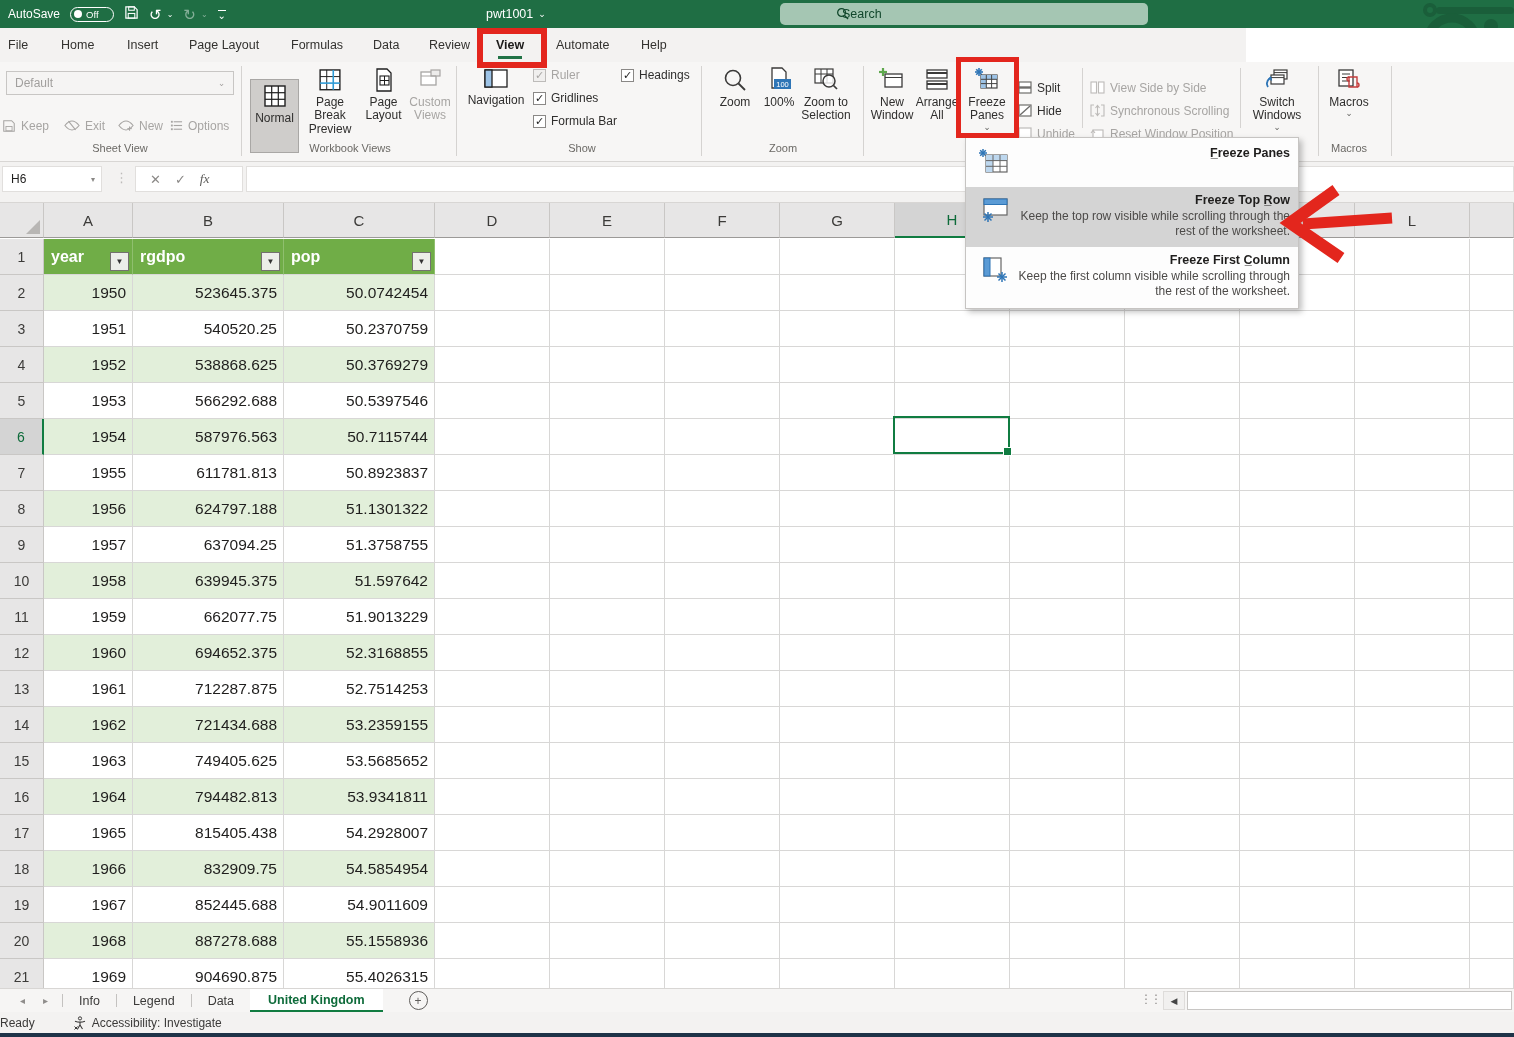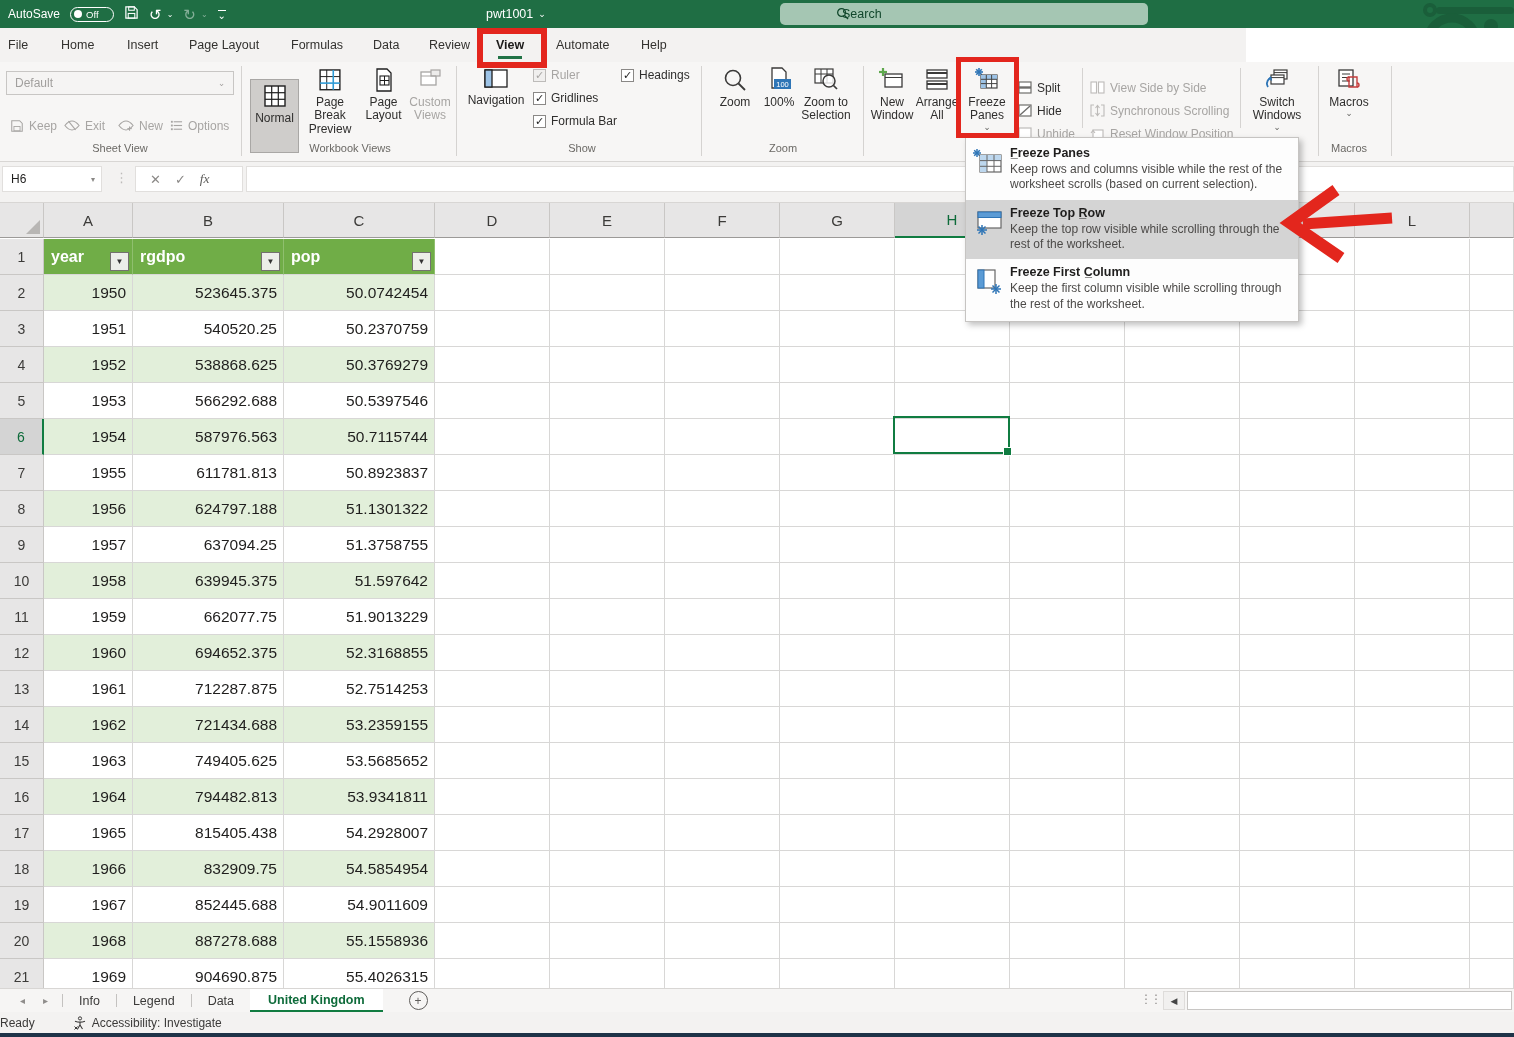--- a/index.html
+++ b/index.html
@@ -70,21 +70,21 @@
   .cell{display:flex;align-items:center;justify-content:flex-end;padding-right:6px;border-right:1px solid #D8D7D6;border-bottom:1px solid #D8D7D6;font-size:15.5px;color:#1F1E1D;background:#fff;}
   .cell.band{background:#E2EFDA;}
   .cell.blank{background:#fff;}
   .ghdr{background:#70AD47;color:#fff;font-weight:bold;font-size:16px;display:flex;align-items:center;padding-left:7px;position:relative;border-right:1px solid #8FBF6E;border-bottom:1px solid #D8D7D6;}
   .fbtn{position:absolute;right:3px;bottom:3px;width:17px;height:17px;background:#ECEEE9;border:1px solid #73716f;display:flex;align-items:center;justify-content:center;font-size:8px;color:#333;}
 
   .sel-cell{position:absolute;left:893px;top:416px;width:117px;height:38px;border:2px solid #107C41;box-sizing:border-box;z-index:20;pointer-events:none;}
   .sel-cell .handle{position:absolute;right:-4px;bottom:-4px;width:7px;height:7px;background:#107C41;border:1px solid #fff;}
 
   
-  .fmenu{position:absolute;left:965px;top:137px;width:334px;background:#FDFDFD;border:1px solid #C6C4C2;box-shadow:3px 3px 6px rgba(0,0,0,.25);z-index:50;padding:2px 0;box-sizing:border-box;}
+  .fmenu{position:absolute;left:965px;top:137px;width:334px;background:#FDFDFD;border:1px solid #C6C4C2;box-shadow:3px 3px 6px rgba(0,0,0,.25);z-index:50;padding:2px 0;box-sizing:border-box;text-align:right;}
   .fitem{display:flex;padding:6px 8px 7px 6px;cursor:default;}
   .fitem.hl{background:#D4D4D4;}
   .fic{width:38px;flex:0 0 38px;padding-top:2px;}
   .ftxt{flex:1;}
   .ftitle{font-size:12.5px;font-weight:bold;color:#1F1E1D;margin-bottom:2px;}
   .fdesc{font-size:12px;color:#4C4A48;line-height:1.28;}
 
   
   .redbox{position:absolute;border:6px solid #E3261D;box-sizing:border-box;z-index:60;pointer-events:none;}
   .redbox.view{left:477px;top:28px;width:70px;height:40px;}
@@ -169,21 +169,21 @@
     <div class="rtab" style="left:556px">Automate</div>
     <div class="rtab" style="left:641px">Help</div>
   </div>
 
   <div class="ribbon">
 
     <div class="combo">
       <span>Default</span>
       <span class="caret-dn" style="color:#A19F9D">⌄</span>
     </div>
-    <div class="smbtn disabled" style="left:10px;top:44px">
+    <div class="smbtn disabled" style="left:2px;top:44px">
       <svg width="14" height="14" viewBox="0 0 16 16">
           <path d="M2 2h9l3 3v9H2z" fill="none" stroke="#A7A5A3" stroke-width="1.2"></path>
           <rect x="4.5" y="8.5" width="7" height="5" fill="none" stroke="#A7A5A3"></rect>
         </svg>
       <span>Keep</span>
     </div>
     <div class="smbtn disabled" style="left:64px;top:44px">
       <svg width="16" height="13" viewBox="0 0 18 14">
           <path d="M1 7q8-10 16 0q-8 10-16 0z" fill="none" stroke="#A7A5A3" stroke-width="1.2"></path>
           <line x1="5" y1="2" x2="13" y2="12" stroke="#A7A5A3" stroke-width="1.2"></line>
@@ -784,21 +784,20 @@
             <g stroke="#666" stroke-width="1">
               <line x1="8" y1="12.6" x2="29" y2="12.6"></line>
               <line x1="8" y1="18.3" x2="29" y2="18.3"></line>
               <line x1="15" y1="7" x2="15" y2="24"></line>
               <line x1="22" y1="7" x2="22" y2="24"></line>
             </g>
           </svg>
       </span>
       <span class="ftxt">
         <div class="ftitle">F̲reeze Panes</div>
-        <div class="fdesc">Keep rows and columns visible while the rest of the worksheet scrolls (based on current selection).</div>
       </span>
     </div>
     <div class="fitem hl">
       <span class="fic">
         <svg width="32" height="28" viewBox="0 0 32 28">
             <rect x="6" y="4" width="23" height="16" fill="#fff" stroke="#666" stroke-width="1.2"></rect>
             <rect x="6" y="4" width="23" height="5.5" fill="#5B9BD5" stroke="#2E75B6" stroke-width="1"></rect>
             <g stroke="#2E75B6" stroke-width="1.5">
               <line x1="10" y1="17" x2="10" y2="27"></line>
               <line x1="5" y1="22" x2="15" y2="22"></line>

